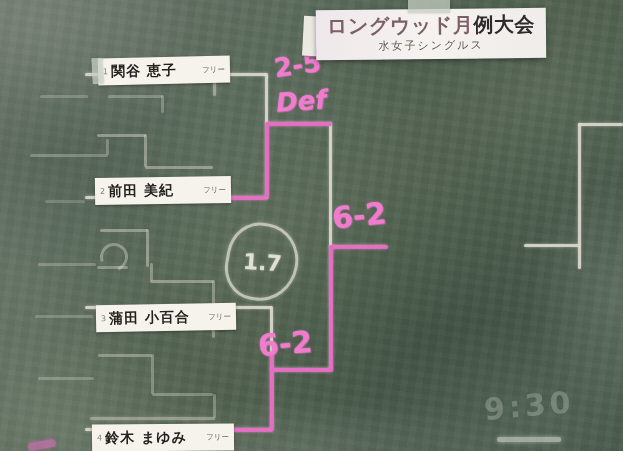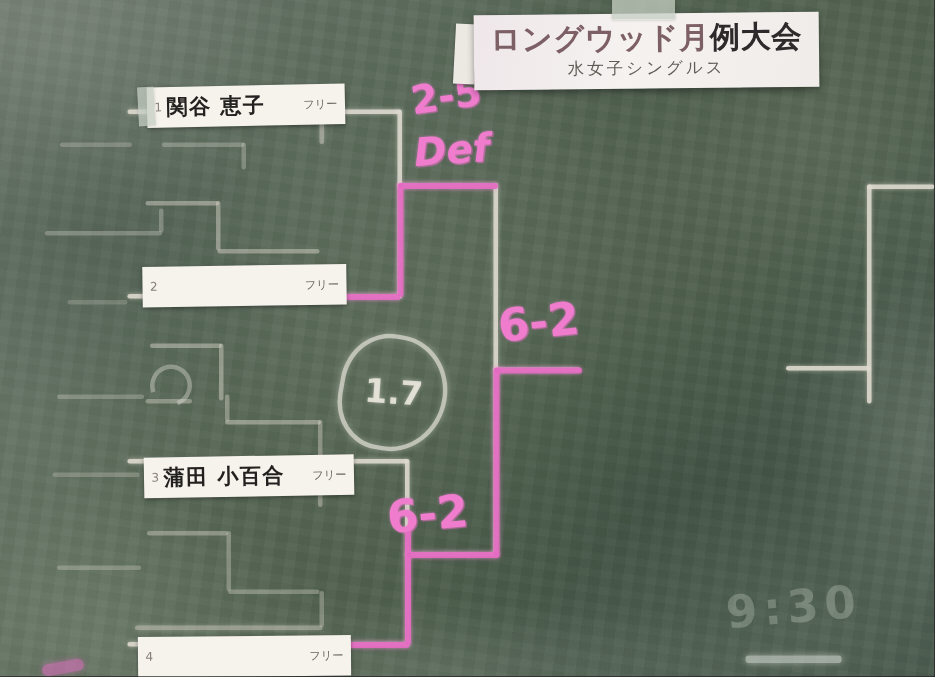--- a/index.html
+++ b/index.html
@@ -132,29 +132,31 @@
   <div class="chalkbar"></div>
   <div class="pinksmudge"></div>
 
   <div class="plabel" style="left:98px;top:57px;width:122px;transform:rotate(-1.2deg)">
     <span class="seed">1</span>
     <span class="pname">関谷 恵子</span>
     <span class="pstatus">フリー</span>
   </div>
   <div class="plabel" style="left:95px;top:177px;width:126px;transform:rotate(-0.8deg)">
     <span class="seed">2</span>
+    <span class="pname">前田 美紀</span>
     <span class="pstatus">フリー</span>
   </div>
   <div class="plabel" style="left:96px;top:304px;width:130px;transform:rotate(-1deg)">
     <span class="seed">3</span>
     <span class="pname">蒲田 小百合</span>
     <span class="pstatus">フリー</span>
   </div>
   <div class="plabel" style="left:92px;top:424px;width:132px;transform:rotate(-0.5deg)">
     <span class="seed">4</span>
+    <span class="pname">鈴木 まゆみ</span>
     <span class="pstatus">フリー</span>
   </div>
 
   <div class="tape" style="left:92px;top:58px;width:11px;height:26px;transform:rotate(-3deg)"></div>
 
   <div class="scrap" style="left:303px;top:16px;width:14px;height:40px;transform:rotate(3deg)"></div>
   <div class="sign">
     <div class="sign-title">
       <span class="t1">ロングウッド月</span><span class="t2">例大会</span>
     </div>

